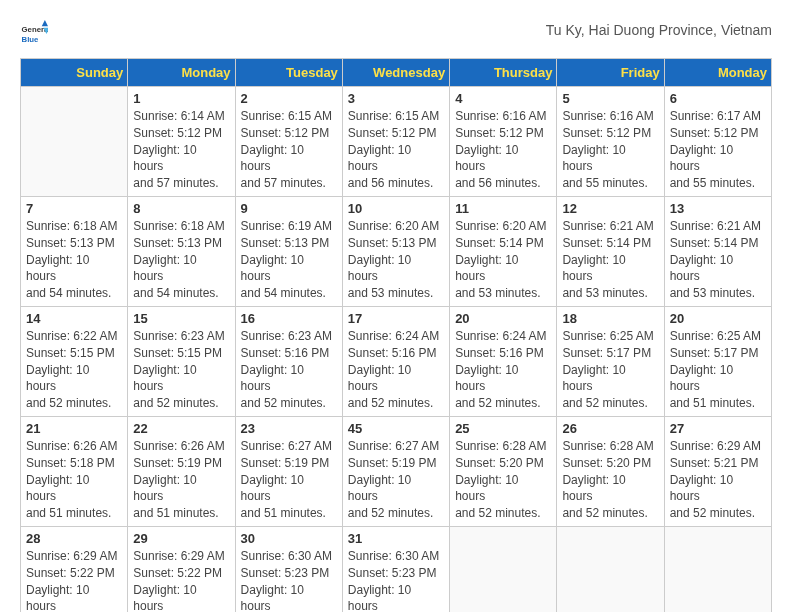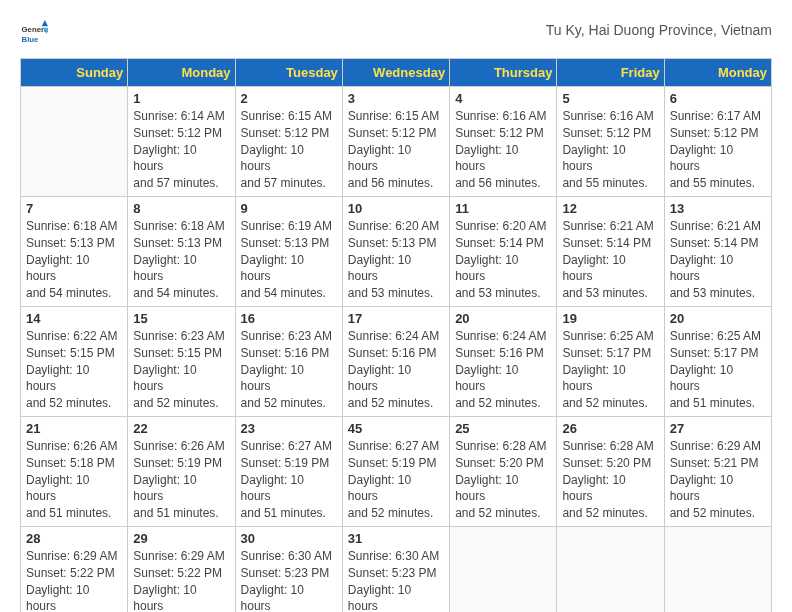--- a/index.html
+++ b/index.html
@@ -177,21 +177,21 @@
         </td>
         <td>
           <span class="day-num">17</span>
           <div class="day-info">Sunrise: 6:24 AM<br>Sunset: 5:16 PM<br>Daylight: 10 hours<br>and 52 minutes.</div>
         </td>
         <td>
           <span class="day-num">20</span>
           <div class="day-info">Sunrise: 6:24 AM<br>Sunset: 5:16 PM<br>Daylight: 10 hours<br>and 52 minutes.</div>
         </td>
         <td>
-          <span class="day-num">19</span>
+          <span class="day-num">18</span>
           <div class="day-info">Sunrise: 6:25 AM<br>Sunset: 5:17 PM<br>Daylight: 10 hours<br>and 52 minutes.</div>
         </td>
         <td>
           <span class="day-num">20</span>
           <div class="day-info">Sunrise: 6:25 AM<br>Sunset: 5:17 PM<br>Daylight: 10 hours<br>and 51 minutes.</div>
         </td>
       </tr>
       <tr>
         <td>
           <span class="day-num">21</span>

